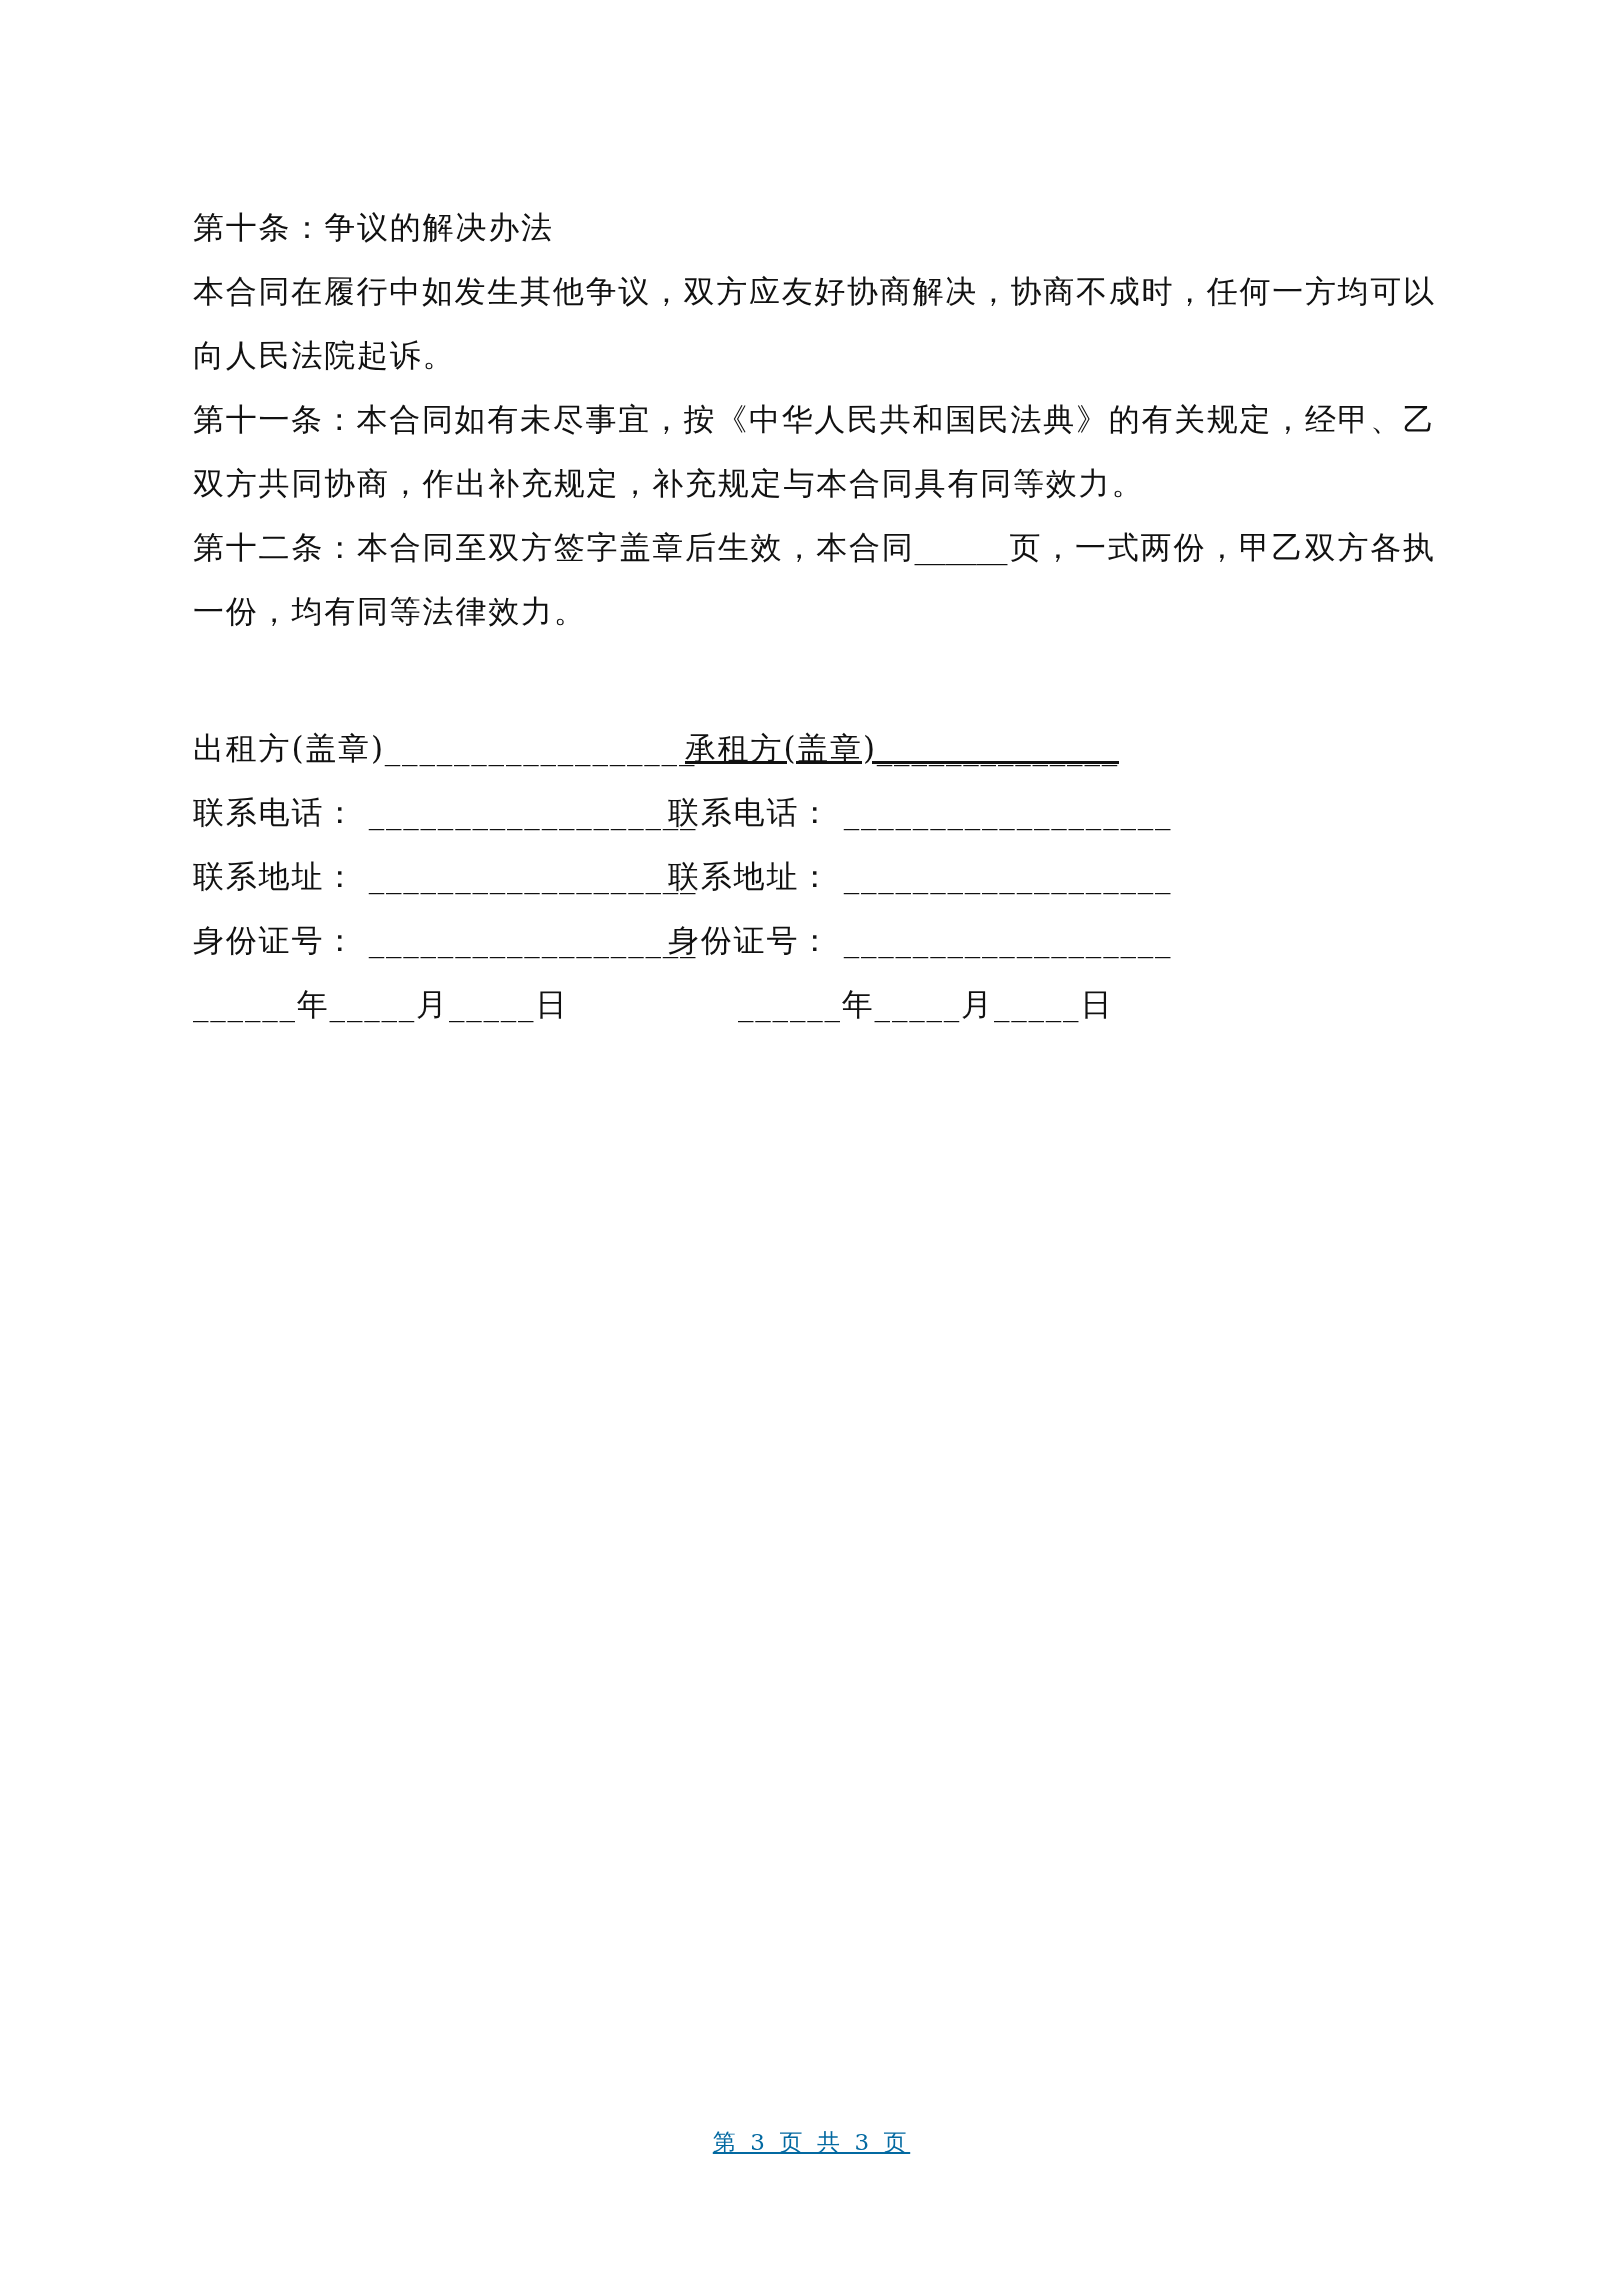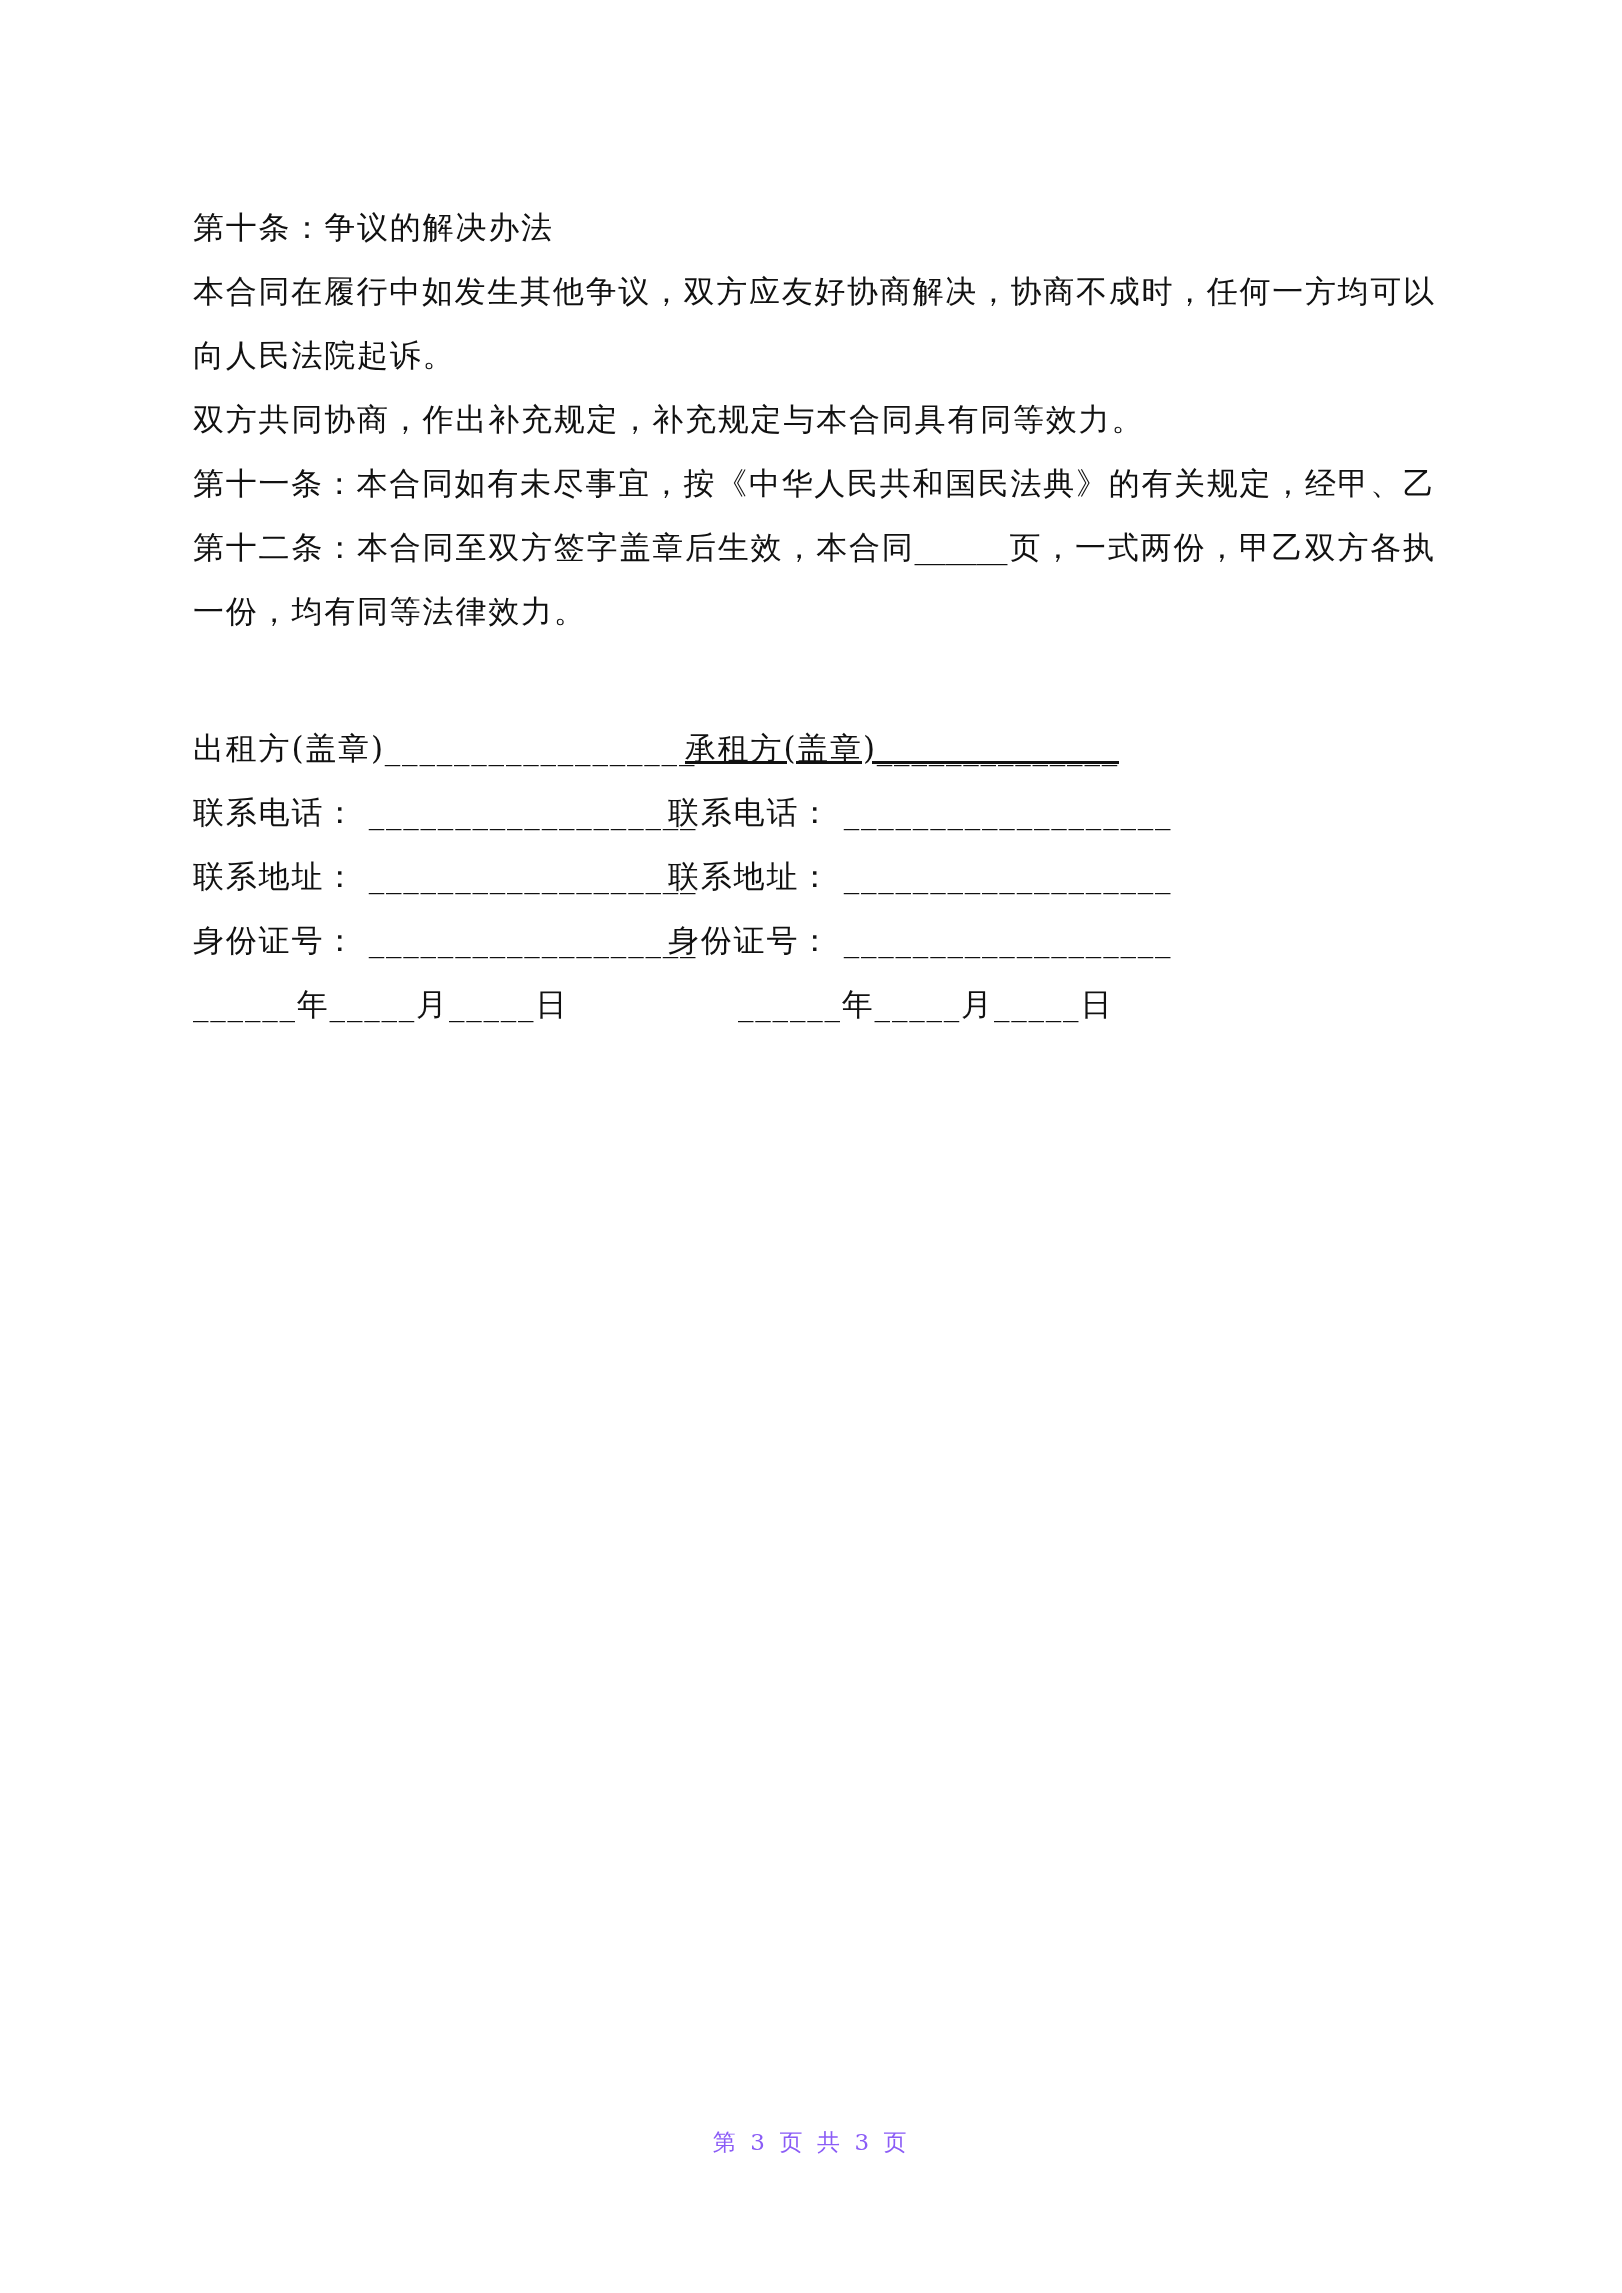--- a/index.html
+++ b/index.html
@@ -67,34 +67,35 @@
   
   .footer {
     position: absolute;
     left: 0;
     top: 2126px;
     width: 100%;
     text-align: center;
     font-size: 23px;
     line-height: 33px;
     letter-spacing: 3.6px;
-    color: #8b5cf6;
+    color: #0369a1;
+    text-decoration: underline;
   }
 </style>
 </head>
 <body>
 
 <div class="page">
 
   <div class="body-text">
     <div class="line">第十条：争议的解决办法</div>
     <div class="line just">本合同在履行中如发生其他争议，双方应友好协商解决，协商不成时，任何一方均可以</div>
     <div class="line">向人民法院起诉。</div>
+    <div class="line just">第十一条：本合同如有未尽事宜，按《中华人民共和国民法典》的有关规定，经甲、乙</div>
     <div class="line">双方共同协商，作出补充规定，补充规定与本合同具有同等效力。</div>
-    <div class="line just">第十一条：本合同如有未尽事宜，按《中华人民共和国民法典》的有关规定，经甲、乙</div>
     <div class="line just">第十二条：本合同至双方签字盖章后生效，本合同______页，一式两份，甲乙双方各执</div>
     <div class="line">一份，均有同等法律效力。</div>
   </div>
 
   <div class="sig-block">
     <div class="sig-row r1">
       <span class="cell-left">出租方(盖章)__________________</span>
       <span class="cell-right">承租方(盖章)______________</span>
     </div>
     <div class="sig-row r3">

